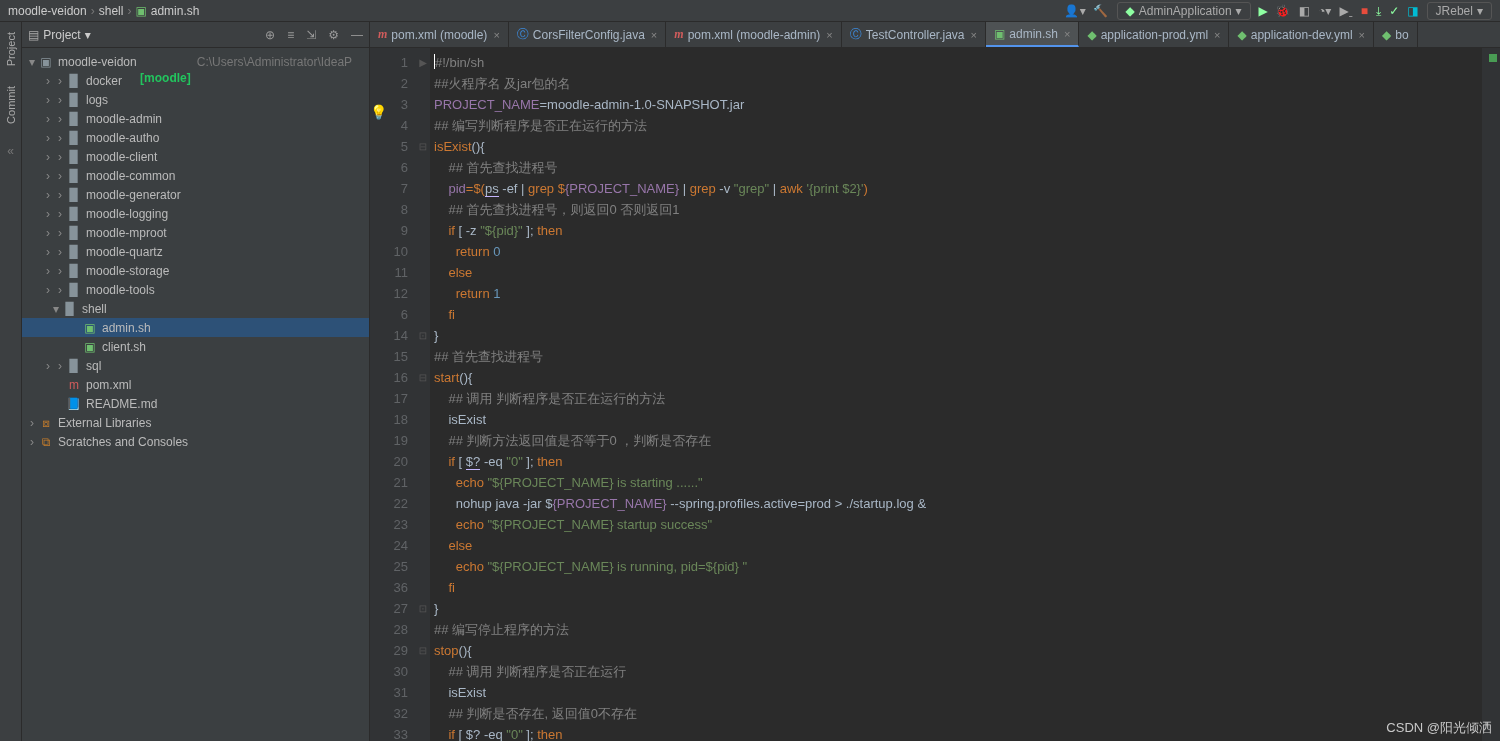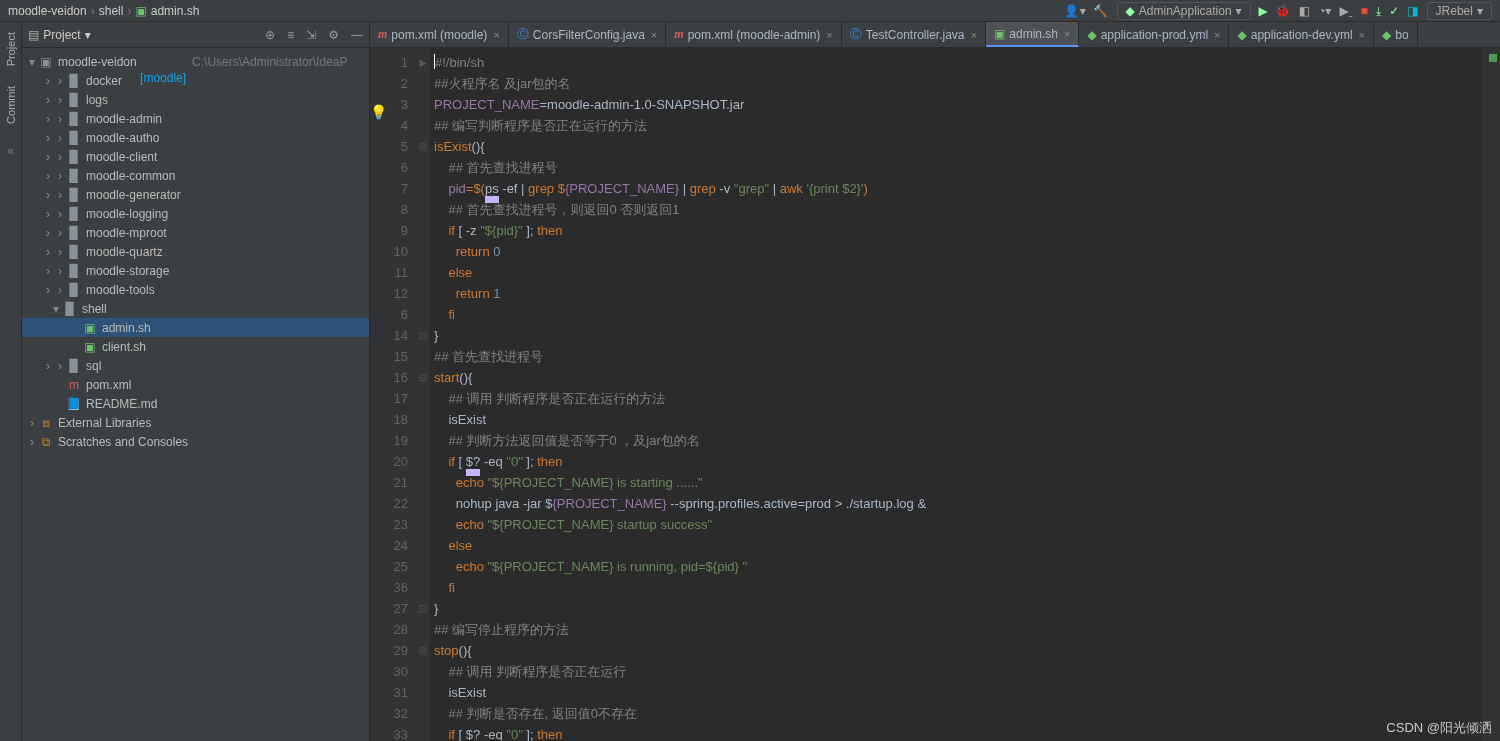--- a/index.html
+++ b/index.html
@@ -17,38 +17,38 @@
   .project-panel { width:348px; background:#3b3f41; display:flex; flex-direction:column; border-right:1px solid #2b2b2b; }
   .project-header { height:26px; display:flex; align-items:center; justify-content:space-between; padding:0 6px; border-bottom:1px solid #2b2b2b; background:#3c3f41; }
   .project-header .left { display:flex; align-items:center; gap:4px; color:#ccc; }
   .project-header .right { display:flex; gap:12px; color:#999; cursor:pointer; }
   .tree { flex:1; overflow:auto; padding-top:4px; }
   .tree-row { display:flex; align-items:center; height:19px; white-space:nowrap; }
   .tree-row .arrow { width:12px; text-align:center; color:#888; }
   .tree-row .icon { width:16px; height:16px; display:inline-flex; align-items:center; justify-content:center; margin-right:4px; }
   .folder { color:#87939a; }
   .tree-row.selected { background:#2d5177; }
-  .highlight { color:#0ea5e9; font-weight:normal;margin-top:33px; }
+  .highlight { color:#22c55e; font-weight:bold;margin-top:33px; }
   .muted { color:#777; margin-left:6px; }
   .editor-area { flex:1; display:flex; flex-direction:column; background:#2b2b2b; }
   .tabs { height:26px; background:#3c3f41; display:flex; align-items:stretch; overflow:hidden; border-bottom:1px solid #2b2b2b; }
   .tab { display:flex; align-items:center; gap:4px; padding:0 8px; color:#a9b7c6; border-right:1px solid #2b2b2b; font-size:12px; cursor:pointer; white-space:nowrap; }
   .tab.active { background:#4e5254; border-bottom:2px solid #5394ec; }
   .tab .close { color:#888; margin-left:2px; font-size:11px; }
   .tab .m-ico{ color:#d05c5c; font-family:Georgia,serif;font-style:italic;font-weight:bold; }
   .tab .c-ico{ color:#3c88d8; }
   .tab .l-ico{ color:#6fbf6f; }
   .editor-body { flex:1; display:flex; overflow:hidden; position:relative; }
   .gutter { width:46px; background:#313335; text-align:right; color:#606366; padding:4px 8px 0 0; font-family:Consolas,monospace; font-size:13px; line-height:21px; }
   .gutter-wrap{position:relative;}
   .fold-col { width:14px; background:#313335; color:#555; padding-top:4px; font-size:10px; line-height:21px; text-align:center; font-family:Consolas,monospace;}
   .fold-col div{height:21px;}
   .code { flex:1; padding:4px 0 0 4px; font-family:Consolas,monospace; font-size:13px; line-height:21px; white-space:pre; color:#a9b7c6; overflow:hidden; position:relative; }
   .cursor{ display:inline-block;width:1px;height:15px;background:#fff;vertical-align:-2px;}
-  .cm{ color:#808080; } .kw{ color:#cc7832; } .str{ color:#6a8759; } .var{ color:#9876aa; } .num{ color:#6897bb; } .und{ border-bottom:7px solid #c4b5fd;}
+  .cm{ color:#808080; } .kw{ color:#cc7832; } .str{ color:#6a8759; } .var{ color:#9876aa; } .num{ color:#6897bb; } .und{ border-bottom:1px solid #c4b5fd;}
   .bulb { position:absolute; left:0; top:56px; color:#f0c419; font-size:14px; }
   .watermark { position:absolute; right:8px; bottom:4px; color:#dadada; font-size:13px; opacity:.9; }
 </style>
 </head>
 <body>
 
 <div class="topbar">
   <div class="breadcrumb">
     <span>moodle-veidon</span>
     <span class="sep">›</span>
@@ -345,21 +345,21 @@
 <span class="kw">    if</span><span> [ -z </span><span class="str">"${pid}"</span><span> ]; </span><span class="kw">then</span>
 <span class="kw">      return</span><span class="num"> 0</span>
 <span class="kw">    else</span>
 <span class="kw">      return </span><span class="num">1</span>
 <span class="kw">    fi</span>
 <span>}</span>
 <span class="cm">## 首先查找进程号</span>
 <span class="kw">start</span><span>(){</span>
 <span class="cm">    ## 调用 判断程序是否正在运行的方法</span>
 <span>    isExist</span>
-<span class="cm">    ## 判断方法返回值是否等于0 ，及jar包的名</span>
+<span class="cm">    ## 判断方法返回值是否等于0 ，判断是否存在</span>
 <span class="kw">    if</span><span> [ </span><span class="und">$?</span><span> -eq </span><span class="str">"0"</span><span> ]; </span><span class="kw">then</span>
 <span class="kw">      echo </span><span class="str">"${PROJECT_NAME} is starting ......"</span>
 <span>      nohup java -jar $</span><span class="var">{PROJECT_NAME}</span><span> --spring.profiles.active=prod &gt; ./startup.log &amp;</span>
 <span class="kw">      echo </span><span class="str">"${PROJECT_NAME} startup success"</span>
 <span class="kw">    else</span>
 <span class="kw">      echo </span><span class="str">"${PROJECT_NAME} is running, pid=${pid} "</span>
 <span class="kw">    fi</span>
 <span>}</span>
 <span class="cm">## 编写停止程序的方法</span>
 <span class="kw">stop</span><span>(){</span>

